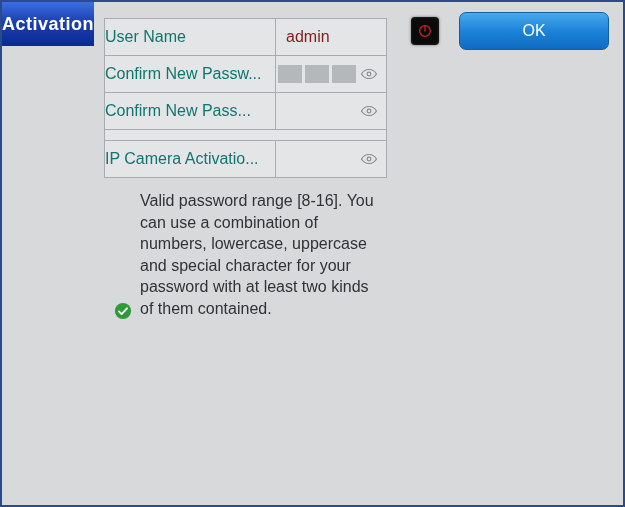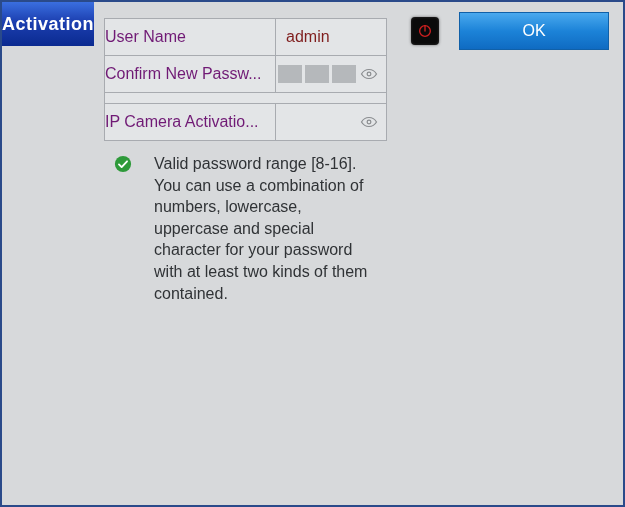--- a/index.html
+++ b/index.html
@@ -3,38 +3,38 @@
 <meta charset="utf-8">
 <style>
   html,body{margin:0;padding:0;width:625px;height:507px;font-family:Arial,Helvetica,sans-serif;overflow:hidden;}
   .window{width:625px;height:507px;box-sizing:border-box;border:2px solid #2a4a8a;background:#d7d9db;display:flex;flex-direction:row;}
   
   .title-bar{height:44px;background:linear-gradient(to bottom,#3a6fe0 0%,#1c3fb0 45%,#0a2a90 100%);color:#fff;display:flex;align-items:center;justify-content:center;font-size:18px;font-weight:bold;letter-spacing:.5px;}
   
   .body-area{flex:1;padding:16px 10px 0 10px;display:flex;flex-direction:column;}
   table.form{width:100%;border-collapse:collapse;}
   table.form td{border:1px solid #a8abb0;background:#e3e5e7;padding:0;}
-  td.lbl{width:170px;color:#701a75;font-size:16px;padding:8px 10px;white-space:nowrap;overflow:hidden;}
+  td.lbl{width:170px;color:#0f766e;font-size:16px;padding:8px 10px;white-space:nowrap;overflow:hidden;}
   td.val{position:relative;}
   td.val input{width:100%;box-sizing:border-box;border:none;outline:none;background:transparent;font-size:16px;color:#7f1d1d;padding:8px 34px 8px 10px;height:36px;}
   .spacer-row td{border:none;background:transparent;height:10px;padding:0;}
   .eye{position:absolute;right:8px;top:50%;transform:translateY(-50%);width:18px;height:18px;display:flex;align-items:center;justify-content:center;}
   .eye svg{width:18px;height:18px;fill:none;stroke:#8a8d90;stroke-width:1.6;}
   .strength{position:absolute;right:30px;top:50%;transform:translateY(-50%);display:flex;gap:3px;}
   .strength span{width:24px;height:18px;background:#b5b8bb;display:block;}
   
-  .hint{display:flex;align-items:flex-start;gap:22px;padding:12px 10px 0 10px;}
+  .hint{display:flex;align-items:flex-end;gap:8px;padding:12px 10px 0 10px;}
   .hint-icon{width:18px;height:18px;flex-shrink:0;margin-top:2px;}
   .hint-text{color:#303336;font-size:16px;line-height:1.35;}
   
   .footer{height:58px;display:flex;align-items:center;padding:0 14px;gap:10px;}
   .power-btn{width:28px;height:28px;background:#0a0a0a;border-radius:4px;display:flex;align-items:center;justify-content:center;cursor:pointer;box-shadow:inset 0 0 3px rgba(255,255,255,.15),0 0 3px rgba(0,0,0,.5);}
   .power-btn svg{width:16px;height:16px;}
   .footer-spacer{flex:1;}
-  .btn{width:148px;height:36px;border:1px solid #6e7275;border-radius:0;font-size:16px;display:flex;align-items:center;justify-content:center;cursor:pointer;}
+  .btn{width:148px;height:36px;border:1px solid #6e7275;border-radius:7px;font-size:16px;display:flex;align-items:center;justify-content:center;cursor:pointer;}
   .btn-primary{background:linear-gradient(to bottom,#4aa9ee 0%,#1c83d8 50%,#0f6bc2 100%);color:#fff;border-color:#1060a8;}
   .btn-secondary{background:linear-gradient(to bottom,#dfe1e3 0%,#c8cacc 50%,#b2b4b6 100%);color:#9a9c9e;}
 </style>
 </head>
 <body>
 
 <div class="window">
 
   <div class="title-bar">
     <span>Activation</span>
@@ -63,20 +63,32 @@
           </div>
           <div class="eye">
             <svg viewBox="0 0 24 24">
                   <path d="M2 12s3.5-6 10-6 10 6 10 6-3.5 6-10 6S2 12 2 12z"></path>
                   <circle cx="12" cy="12" r="2.5"></circle>
                 </svg>
           </div>
         </td>
       </tr>
 
+      <tr>
+        <td class="lbl">Confirm New Pass...</td>
+        <td class="val">
+          <input type="password" value="" style="">
+          <div class="eye">
+            <svg viewBox="0 0 24 24">
+                  <path d="M2 12s3.5-6 10-6 10 6 10 6-3.5 6-10 6S2 12 2 12z"></path>
+                  <circle cx="12" cy="12" r="2.5"></circle>
+                </svg>
+          </div>
+        </td>
+      </tr>
 
       <tr class="spacer-row">
             <td colspan="2"></td>
           </tr>
 
       <tr>
         <td class="lbl">IP Camera Activatio...</td>
         <td class="val">
           <input type="password" value="" style="">
           <div class="eye">

